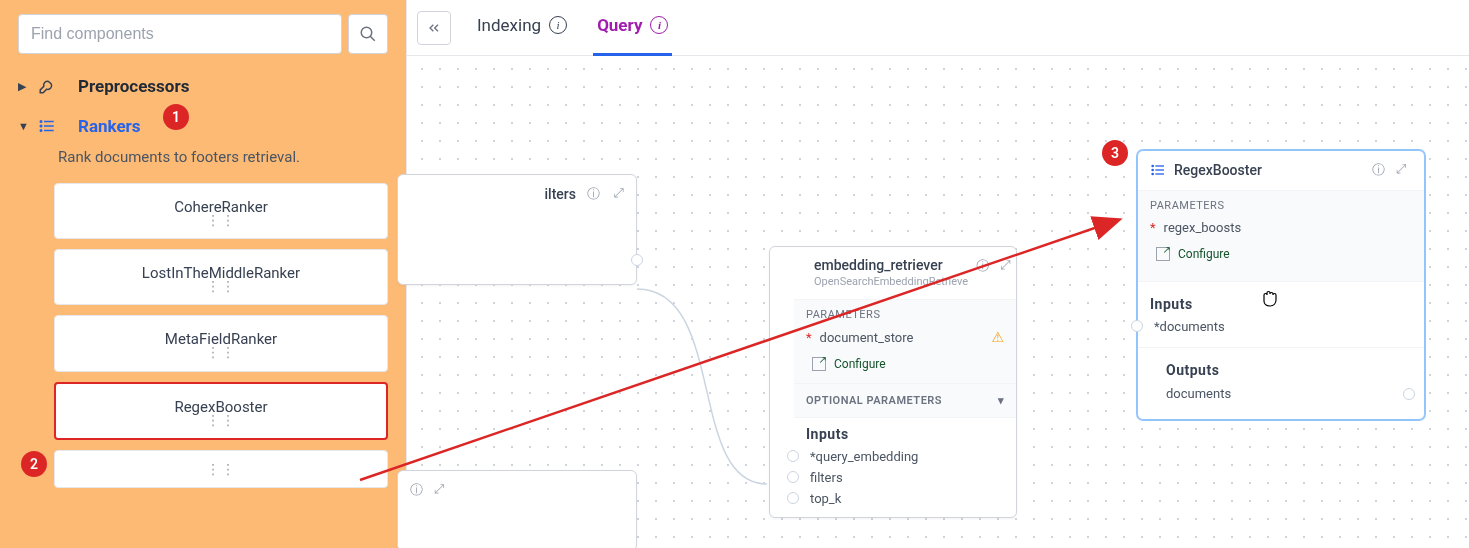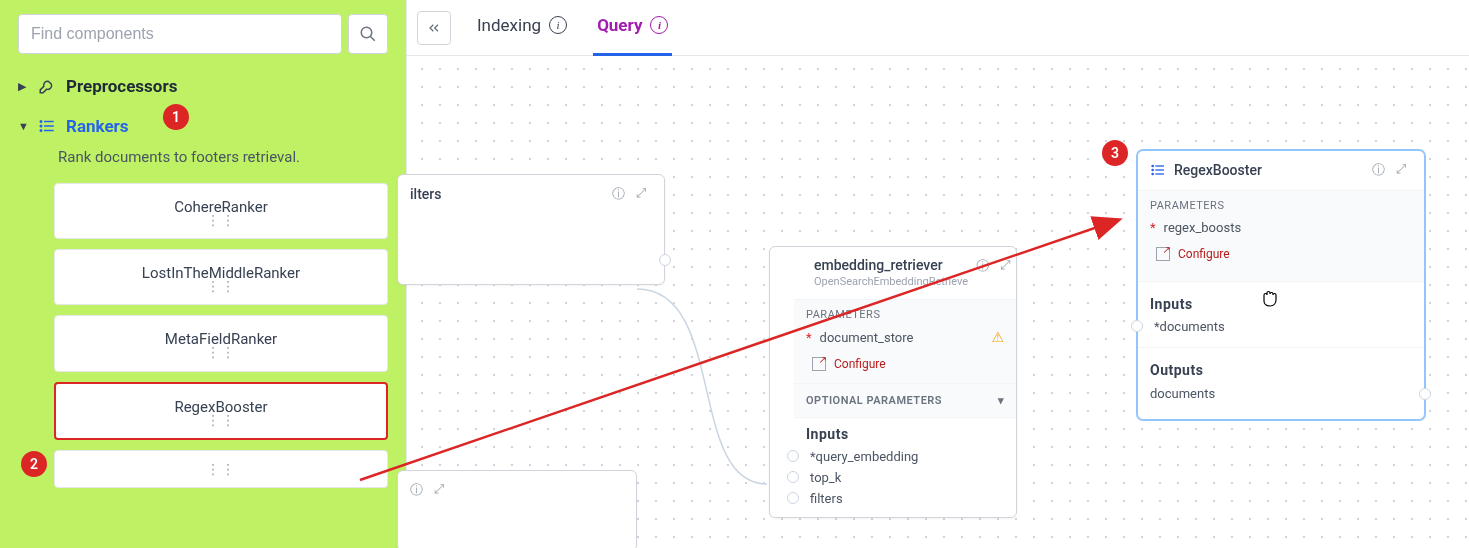--- a/index.html
+++ b/index.html
@@ -1,26 +1,26 @@
 <!DOCTYPE html>
 <html><head>
 <meta charset="utf-8">
 <style>
 * { box-sizing: border-box; margin: 0; padding: 0; }
 body { font-family: -apple-system, BlinkMacSystemFont, "Segoe UI", Roboto, sans-serif; background: #fff; width: 1469px; height: 548px; overflow: hidden; position: relative; }
-.sidebar { position: absolute; left: 0; top: 0; width: 407px; height: 548px; border-right: 1px solid #e5e7eb; background: #bef264; padding: 14px 18px 0 18px; overflow: hidden; }
+.sidebar { position: absolute; left: 0; top: 0; width: 407px; height: 548px; border-right: 1px solid #e5e7eb; background: #fdba74; padding: 14px 18px 0 18px; overflow: hidden; }
 .search-row { display: flex; gap: 6px; align-items: center; margin-bottom: 18px; }
 .search-input { flex: 1; height: 40px; border: 1px solid #d1d5db; border-radius: 4px; padding: 0 12px; font-size: 16px; color: #6b7280; }
 .search-input::placeholder { color: #9ca3af; }
 .search-btn { width: 40px; height: 40px; border: 1px solid #d1d5db; border-radius: 4px; background: #fff; display: flex; align-items: center; justify-content: center; cursor: pointer; }
 .section { margin-bottom: 12px; }
 .section-header { display: flex; align-items: center; gap: 10px; padding: 4px 0; cursor: pointer; }
 .chevron { width: 10px; display: inline-block; color: #374151; font-size: 11px; }
 .wrench-icon { color: #374151; }
-.section-title { font-weight: 700; font-size: 17px; color: #1f2937; }
+.section-title { font-weight: 700; font-size: 17px; color: #1f2937; margin-left: 12px; }
 .section-title.active { color: #2563eb; }
 .section-desc { font-size: 15px; color: #4b5563; line-height: 1.5; margin: 6px 0 14px 40px; }
 .component-list { margin-left: 36px; }
 .component-item { border: 1px solid #e5e7eb; border-radius: 4px; padding: 14px 14px; margin-bottom: 10px; display: flex; justify-content: space-between; align-items: center; cursor: grab; font-size: 15px; color: #374151; background: #fff; flex-direction: column; }
 .component-item .drag { color: #9ca3af; letter-spacing: 1px; font-size: 14px; line-height: 0.6; }
 .component-item.highlighted { border: 2px solid #dc2626; }
 .rankers-icon { color: #2563eb; }
 
 .canvas-area { position: absolute; left: 407px; top: 0; right: 0; bottom: 0; background: #fff; }
 .topbar { height: 56px; border-bottom: 1px solid #e5e7eb; display: flex; align-items: center; padding: 0 10px; gap: 22px; }
@@ -40,21 +40,21 @@
 .node-icon-list { color: #2563eb; }
 .node-title { font-size: 14px; color: #374151; font-weight: 500; flex: 1; }
 .node-subtitle { font-size: 11px; color: #9ca3af; margin-top: 2px; }
 .node-actions { display: flex; gap: 8px; color: #9ca3af; }
 .node-action-icon { width: 16px; cursor: pointer; font-size: 13px; }
 
 .node-section-label { font-size: 11px; font-weight: 400; letter-spacing: 0.5px; color: #6b7280; padding: 8px 12px 4px; text-transform: uppercase; }
 .node-param-row { display: flex; align-items: center; padding: 4px 12px; font-size: 13px; color: #4b5563; gap: 6px; position: relative; }
 .node-param-row .req { color: #dc2626; margin-right: 2px; }
 .node-param-row .warn { color: #f59e0b; margin-left: auto; font-size: 14px; }
-.configure-btn { display: flex; align-items: center; gap: 8px; margin: 4px 12px 8px; padding: 4px 6px; font-size: 12px; color: #b91c1c; cursor: pointer; }
+.configure-btn { display: flex; align-items: center; gap: 8px; margin: 4px 12px 8px; padding: 4px 6px; font-size: 12px; color: #14532d; cursor: pointer; }
 .configure-btn .ext-icon { width: 14px; height: 14px; border: 1px solid #9ca3af; position: relative; }
 .configure-btn .ext-icon::after { content: '↗'; position: absolute; top: -4px; right: -2px; font-size: 10px; }
 .optional-row { display: flex; justify-content: space-between; align-items: center; padding: 10px 12px; font-size: 11px; font-weight: 600; letter-spacing: 0.5px; color: #6b7280; cursor: pointer; border-top: 1px solid #f3f4f6; }
 .port-dot { position: absolute; width: 12px; height: 12px; border: 1.5px solid #cbd5e1; border-radius: 50%; background: #fff; }
 .port-right { right: -7px; }
 
 .badge-num { position: absolute; width: 26px; height: 26px; border-radius: 50%; background: #dc2626; color: #fff; display: flex; align-items: center; justify-content: center; font-size: 14px; font-weight: 600; z-index: 10; }
 
 .hand-cursor { position: absolute; left: 1258px; top: 286px; z-index: 20; }
 
@@ -142,21 +142,21 @@
       <span class="info-circle">i</span>
     </div>
     <div class="tab active">
       <span>Query</span>
       <span class="info-circle">i</span>
     </div>
   </div>
 
   <div class="canvas">
 
-    <div class="node" style="left:-10px; top:120px; width:268px;">
+    <div class="node" style="left:-10px; top:120px; width:240px;text-align:right;">
       <div class="node-header">
         <span class="node-title">ilters</span>
         <div class="node-actions">
           <span class="node-action-icon">ⓘ</span>
           <span class="node-action-icon">⤢</span>
         </div>
       </div>
       <div style="height:70px; position:relative;">
         <span class="port-dot port-right" style="top:40px;"></span>
       </div>
@@ -207,25 +207,25 @@
           </div>
       </div>
       <div style="padding-bottom:8px;">
         <div class="node-section-label" style="font-weight:700; text-transform:none; font-size:14px; color:#374151;">Inputs</div>
         <div class="inputs-list-item">
             <span class="port-dot"></span>
             <span style="margin-left:4px;"><span class="req">*</span><span>query_embedding</span></span>
           </div>
         <div class="inputs-list-item">
             <span class="port-dot"></span>
+            <span style="margin-left:4px;">filters</span>
+          </div>
+        <div class="inputs-list-item">
+            <span class="port-dot"></span>
             <span style="margin-left:4px;">top_k</span>
-          </div>
-        <div class="inputs-list-item">
-            <span class="port-dot"></span>
-            <span style="margin-left:4px;">filters</span>
           </div>
       </div>
     </div>
 
     <div class="node selected" style="left:730px; top:96px; width:288px;">
       <div class="node-header">
         <svg class="node-icon-list" width="16" height="16" viewBox="0 0 24 24" fill="none" stroke="#2563eb" stroke-width="2">
             <line x1="8" y1="6" x2="21" y2="6"></line>
             <line x1="8" y1="12" x2="21" y2="12"></line>
             <line x1="8" y1="18" x2="21" y2="18"></line>
@@ -250,21 +250,21 @@
             <span>Configure</span>
           </div>
       </div>
       <div style="padding:6px 0 10px; position:relative;">
         <div class="node-section-label" style="font-weight:700; text-transform:none; font-size:14px; color:#374151;">Inputs</div>
         <div class="inputs-list-item">
             <span class="port-dot"></span>
             <span style="margin-left:4px;"><span class="req">*</span><span>documents</span></span>
           </div>
       </div>
-      <div style="padding:6px 0 14px; border-top:1px solid #f3f4f6; position:relative;">
+      <div style="padding:6px 16px 14px; border-top:1px solid #f3f4f6; position:relative;">
         <div class="node-section-label" style="font-weight:700; text-transform:none; font-size:14px; color:#374151;">Outputs</div>
         <div class="node-param-row">
             <span>documents</span>
             <span class="port-dot port-right" style="top:6px;"></span>
           </div>
       </div>
     </div>
 
   </div>
 </div>

